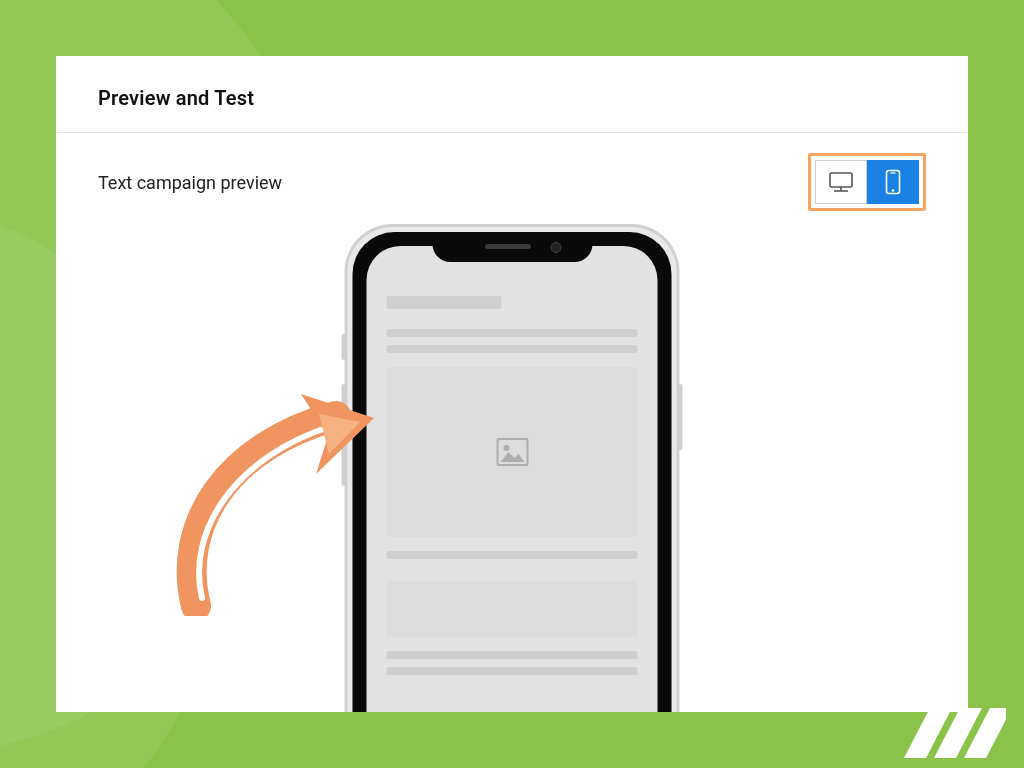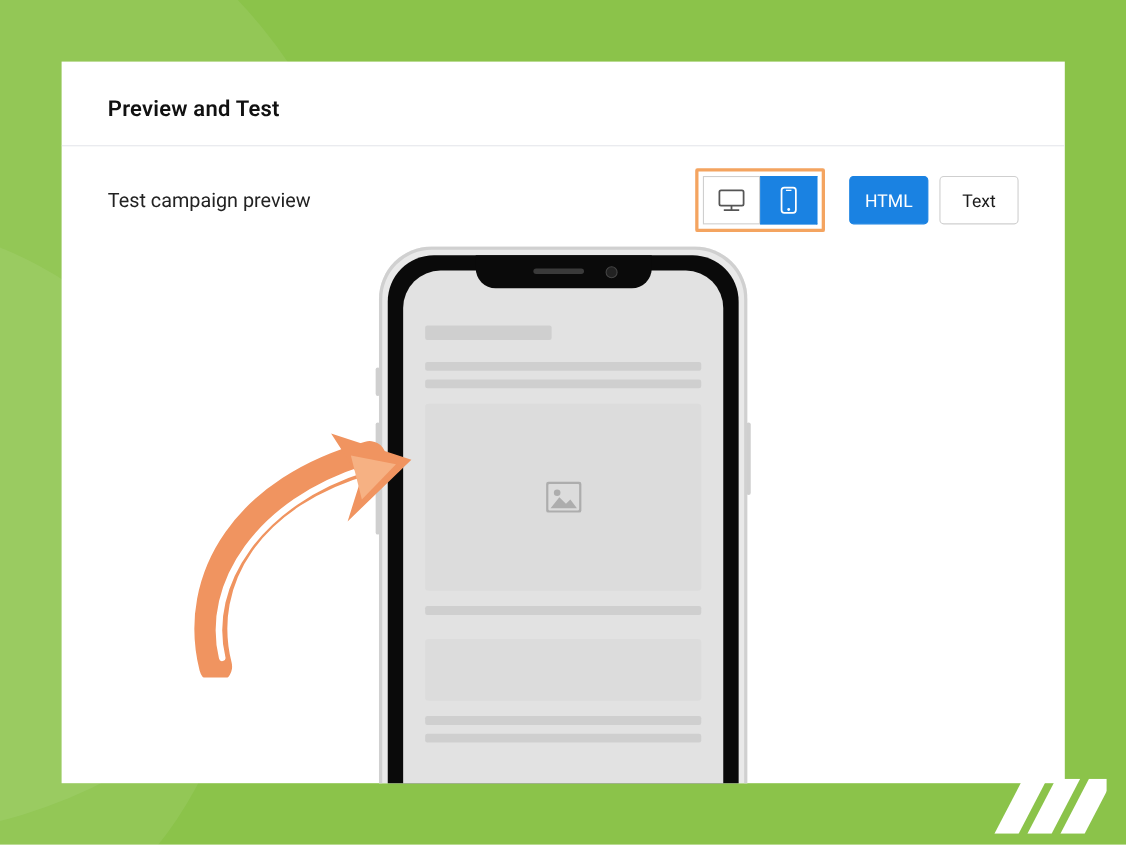--- a/index.html
+++ b/index.html
@@ -125,21 +125,21 @@
 
 <div class="stage">
 
   <div class="card">
 
     <div class="card-header">
       <div class="card-title">Preview and Test</div>
     </div>
 
     <div class="toolbar-row">
-      <div class="subtitle">Test campaign preview</div>
+      <div class="subtitle">Text campaign preview</div>
 
       <div class="controls">
 
         <div class="highlight-box">
           <div class="seg-group">
             <div class="seg-btn">
               <svg width="26" height="22" viewBox="0 0 26 22" fill="none" stroke-width="1.6">
                 <rect x="2" y="2" width="22" height="14" rx="1.5"></rect>
                 <line x1="6" y1="20" x2="20" y2="20"></line>
                 <line x1="13" y1="16" x2="13" y2="20"></line>
@@ -148,24 +148,20 @@
             <div class="seg-btn active">
               <svg width="16" height="26" viewBox="0 0 16 26" fill="none" stroke="#fff" stroke-width="1.6">
                 <rect x="1.5" y="1.5" width="13" height="23" rx="2.5" fill="none"></rect>
                 <circle cx="8" cy="21.5" r="1.3" fill="#fff" stroke="none"></circle>
                 <line x1="5.5" y1="4" x2="10.5" y2="4" stroke-width="1.2"></line>
               </svg>
             </div>
           </div>
         </div>
 
-        <div class="fmt-group">
-          <div class="fmt-btn active">HTML</div>
-          <div class="fmt-btn">Text</div>
-        </div>
 
       </div>
     </div>
 
     <div class="phone-wrap">
       <div class="phone">
         <span class="pbtn l1"></span>
         <span class="pbtn l2"></span>
         <span class="pbtn l3"></span>
         <span class="pbtn r1"></span>

